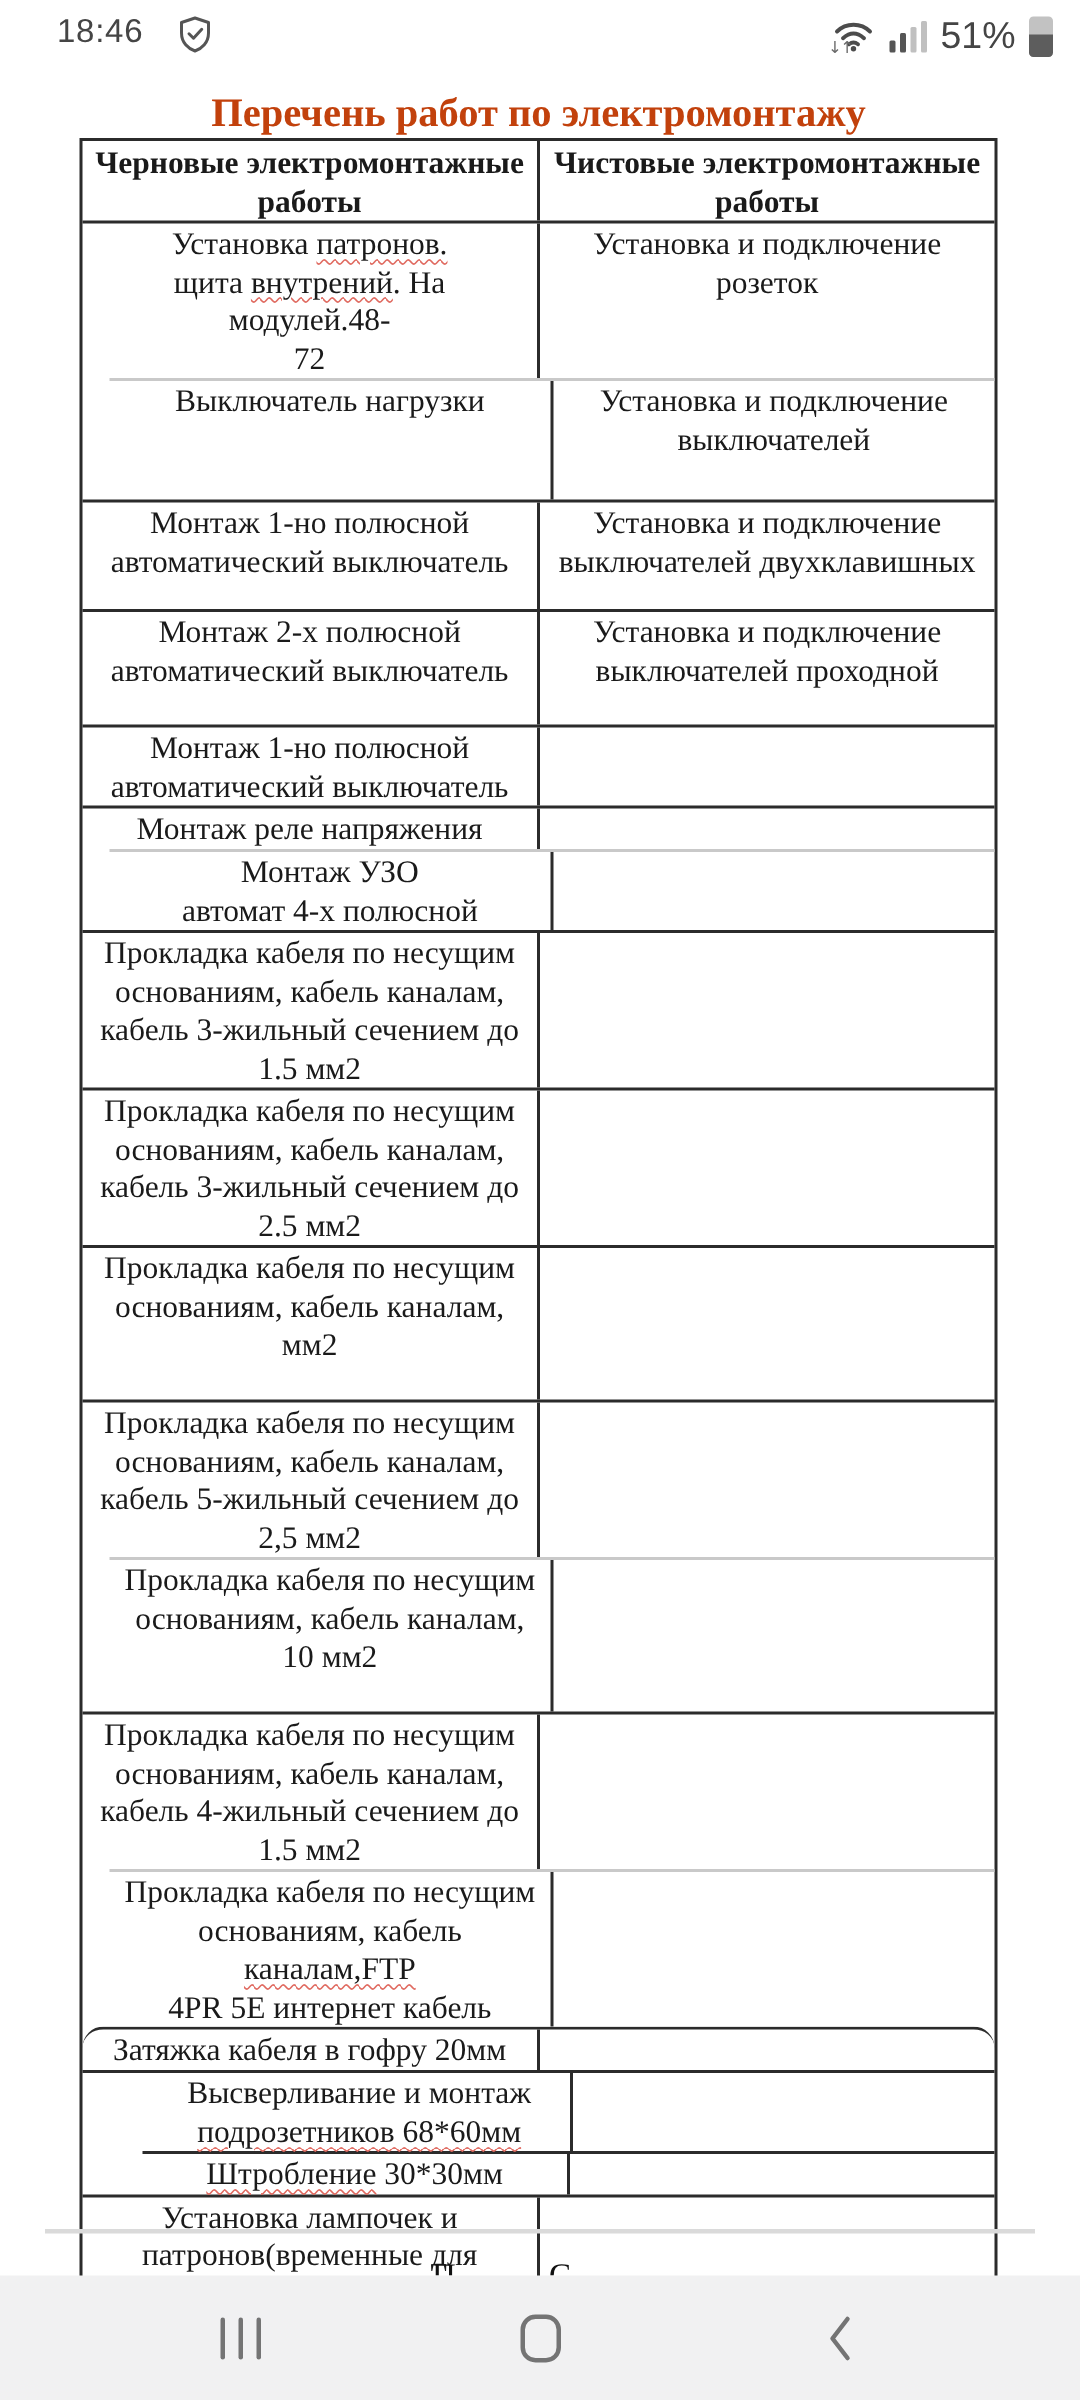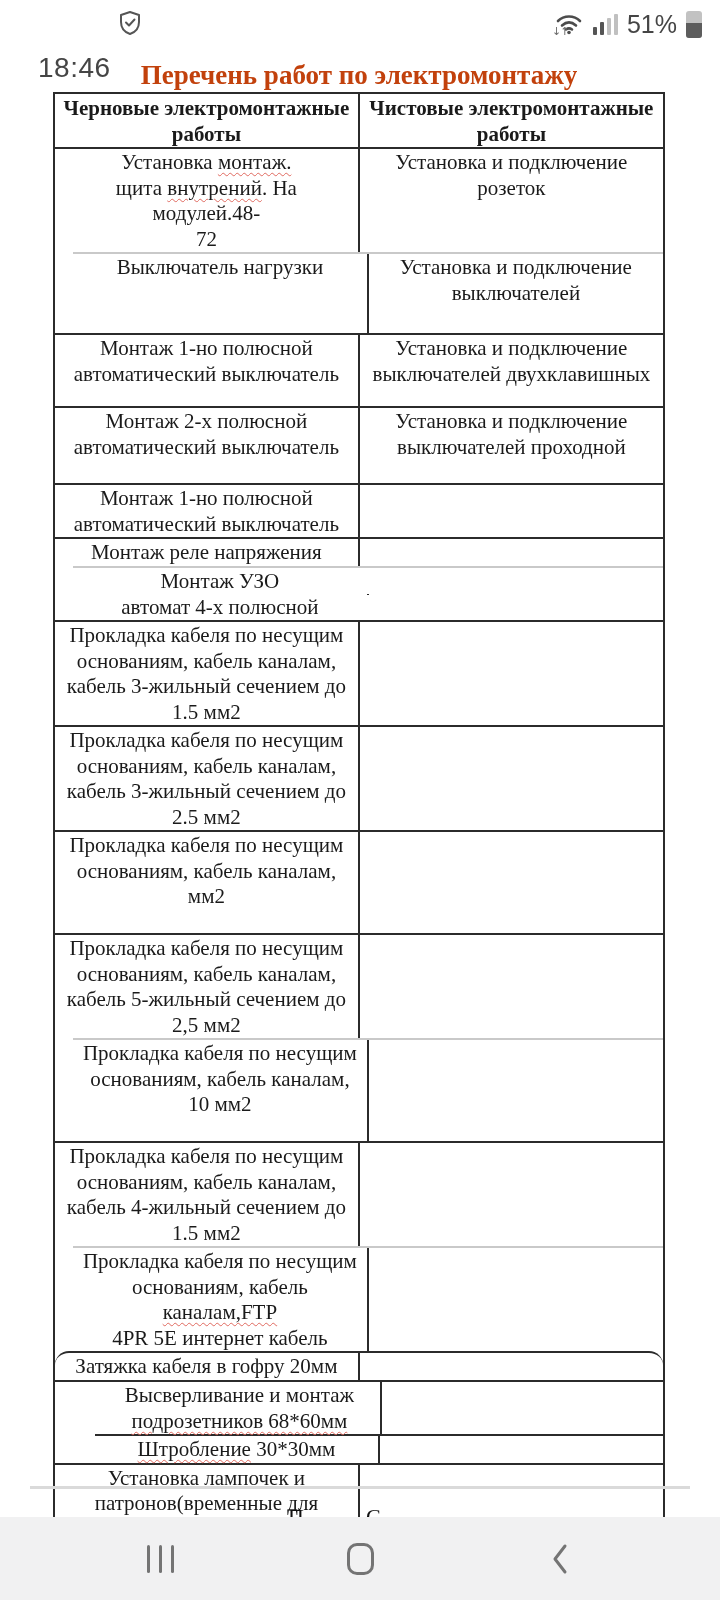--- a/index.html
+++ b/index.html
@@ -2,21 +2,21 @@
 <html><head>
 <meta charset="utf-8">
 <style>
   * { margin:0; padding:0; box-sizing:border-box; }
   html,body { width:720px; height:1600px; background:#ffffff; overflow:hidden; position:relative;
               font-family:"Liberation Serif","DejaVu Serif",serif; color:#1a1a1a; }
 
   
   .status-bar { position:absolute; top:0; left:0; width:720px; height:48px;
                 font-family:"Liberation Sans","DejaVu Sans",sans-serif; color:#454545; }
-  .sb-time { position:absolute; left:38px; top:8px; font-size:28px; letter-spacing:0.5px;margin-top:44px; }
+  .sb-time { position:absolute; left:38px; top:8px; font-size:22px; letter-spacing:0.5px; }
   .sb-shield { position:absolute; left:118px; top:10px; }
   .sb-right { position:absolute; right:18px; top:0; height:48px; display:flex; align-items:center; gap:9px; }
   .sb-pct { font-size:25px; }
   .battery { width:16px; height:27px; background:#c2c2c2; border-radius:3px; position:relative; overflow:hidden; }
   .battery .fill { position:absolute; bottom:0; left:0; width:100%; height:52%; background:#5d5d5d; }
   .sig-bars { display:flex; align-items:flex-end; gap:3px; height:22px; }
   .sig-bars i { display:block; width:4px; border-radius:1px; }
   .sig-bars i:nth-child(1){ height:8px;  background:#555; }
   .sig-bars i:nth-child(2){ height:13px; background:#555; }
   .sig-bars i:nth-child(3){ height:17px; background:#c0c0c0; }
@@ -95,21 +95,21 @@
         <div class="line"><span>Черновые электромонтажные</span></div>
         <div class="line"><span>работы</span></div>
       </div>
       <div class="tcell right">
         <div class="line"><span>Чистовые электромонтажные</span></div>
         <div class="line"><span>работы</span></div>
       </div>
     </div>
     <div class="trow" style="min-height: 74px;">
       <div class="tcell">
-        <div class="line"><span>Установка </span><span class="sp">монтаж.</span></div>
+        <div class="line"><span>Установка </span><span class="sp">патронов.</span></div>
         <div class="line"><span>щита </span><span class="sp">внутрений</span><span>. На  модулей.48-</span></div>
         <div class="line"><span>72</span></div>
       </div>
       <div class="tcell right">
         <div class="line"><span>Установка и подключение</span></div>
         <div class="line"><span>розеток</span></div>
       </div>
     </div>
     <div class="trow light-top" style="min-height: 81px;">
       <div class="tcell">
@@ -146,21 +146,21 @@
         <div class="line"><span>автоматический выключатель</span></div>
       </div>
       <div class="tcell right"></div>
     </div>
     <div class="trow" style="min-height: 29px;">
       <div class="tcell">
         <div class="line"><span>Монтаж реле напряжения</span></div>
       </div>
       <div class="tcell right"></div>
     </div>
-    <div class="trow light-top" style="min-height: 48px; align-items: center;">
+    <div class="trow light-top" style="min-height: 48px;">
       <div class="tcell">
         <div class="line"><span>Монтаж УЗО</span></div>
         <div class="line"><span>автомат 4-х полюсной</span></div>
       </div>
       <div class="tcell right"></div>
     </div>
     <div class="trow" style="min-height: 103px;">
       <div class="tcell">
         <div class="line"><span>Прокладка кабеля по несущим</span></div>
         <div class="line"><span>основаниям, кабель каналам,</span></div>

